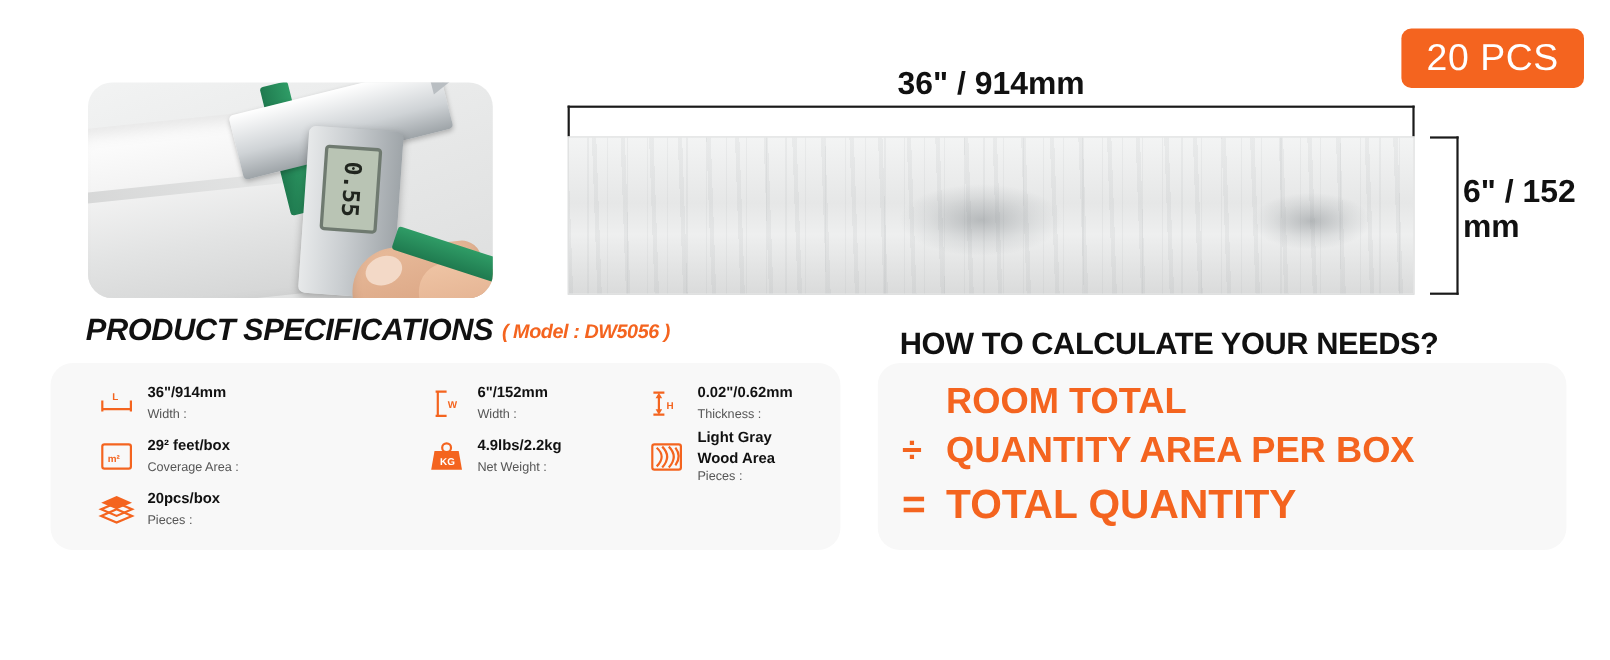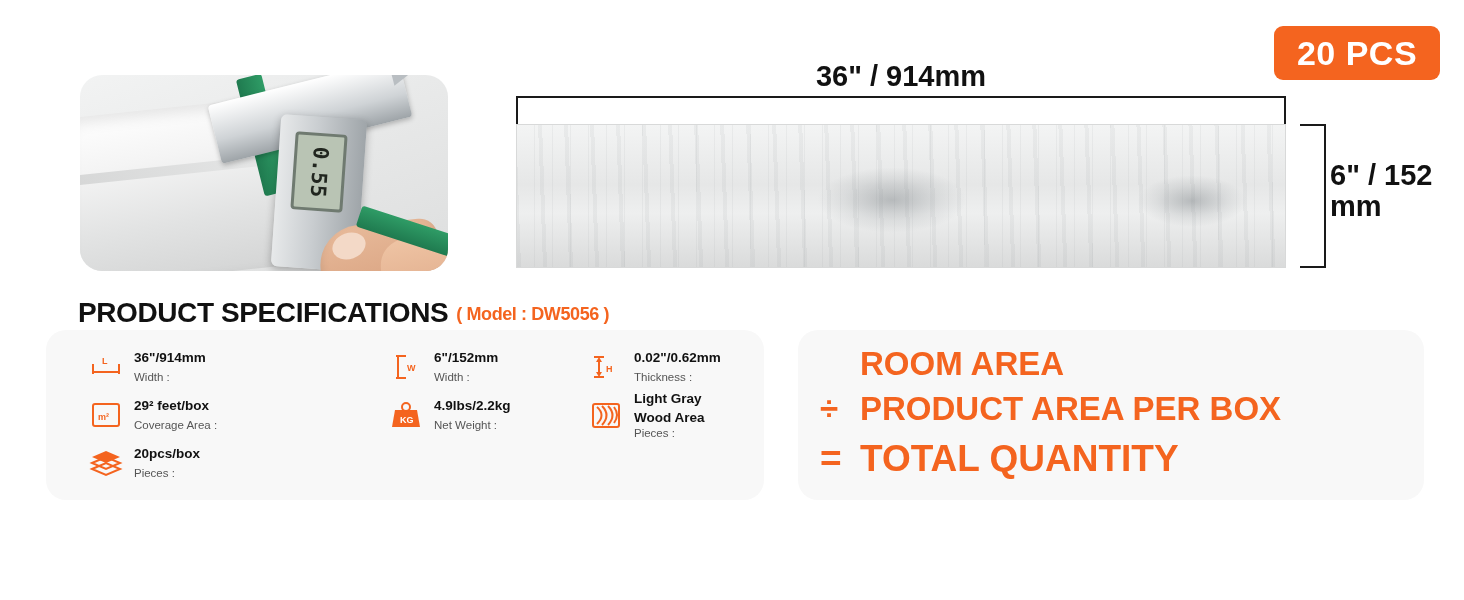--- a/index.html
+++ b/index.html
@@ -19,21 +19,21 @@
 
   
   .badge {
     position: absolute;
     top: 26px; left: 1274px;
     width: 166px; height: 54px;
     background: #f4641f;
     border-radius: 9px;
     display: flex; align-items: center; justify-content: center;
     color: #fff;
-    font-weight: bold;
+    font-weight: normal;
     font-size: 34px;
     letter-spacing: 0.5px;
     font-family: "Liberation Sans", sans-serif;
   }
 
   
   .photo {
     position: absolute;
     top: 75px; left: 80px;
     width: 368px; height: 196px;
@@ -202,21 +202,21 @@
     font-family:"Liberation Sans", sans-serif;
     white-space:nowrap;
   }
   .heading .model {
     color:#f4641f;
     font-size:18px;
     font-weight:bold;
     margin-left:8px;
     vertical-align:2px;
   }
-  #spec-heading { left:78px; top:297px; }
+  #spec-heading { left:78px; top:284px;font-style:italic; }
   #calc-heading { left:818px; top:297px; }
 
   
   .card {
     position:absolute;
     background:#f8f8f8;
     border-radius:20px;
   }
   #spec-card { left:46px; top:330px; width:718px; height:170px; }
   .spec-grid {
@@ -280,20 +280,21 @@
       <div class="knot2"></div>
     </div>
   </div>
   <div class="dim-top-label">36" / 914mm</div>
   <div class="dim-right-line"></div>
   <div class="dim-right-label">6" / 152 mm</div>
 
   <div class="heading" id="spec-heading">
     <span>PRODUCT SPECIFICATIONS</span><span class="model">( Model : DW5056 )</span>
   </div>
+  <div class="heading" id="calc-heading">HOW TO CALCULATE YOUR NEEDS?</div>
 
   <div class="card" id="spec-card">
     <div class="spec-grid">
 
       <div class="spec-item">
         <span class="spec-ico">
           <svg class="ic" viewBox="0 0 36 34">
               <line x1="5" y1="14" x2="5" y2="24"></line>
               <line x1="31" y1="14" x2="31" y2="24"></line>
               <line x1="5" y1="22" x2="31" y2="22"></line>
@@ -396,22 +397,22 @@
           <span class="spec-label">Pieces :</span>
         </span>
       </div>
 
 
     </div>
   </div>
 
   <div class="card" id="calc-card"></div>
   <div class="calc-line" id="calc-l1">
-    <span class="op"></span><span>ROOM AREA</span>
+    <span class="op"></span><span>ROOM TOTAL</span>
   </div>
   <div class="calc-line" id="calc-l2">
-    <span class="op">÷</span><span>PRODUCT AREA PER BOX</span>
+    <span class="op">÷</span><span>QUANTITY AREA PER BOX</span>
   </div>
   <div class="calc-line" id="calc-l3">
     <span class="op">=</span><span>TOTAL QUANTITY</span>
   </div>
 
 </div>
 
 </body></html>

